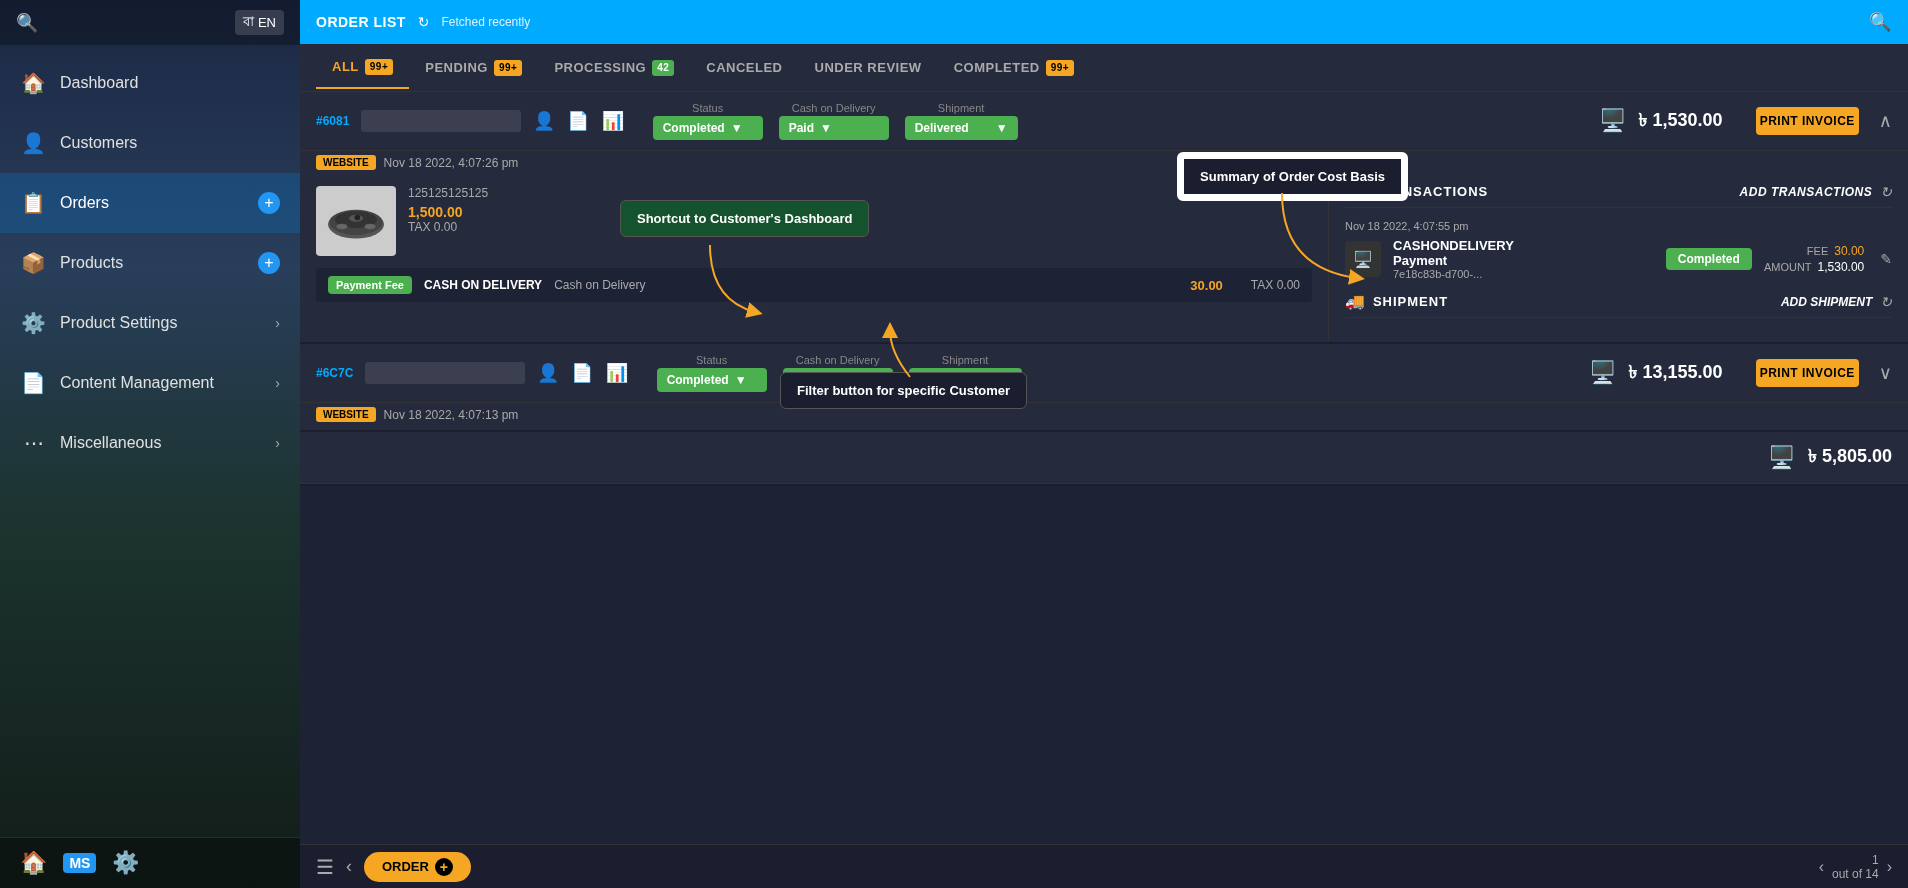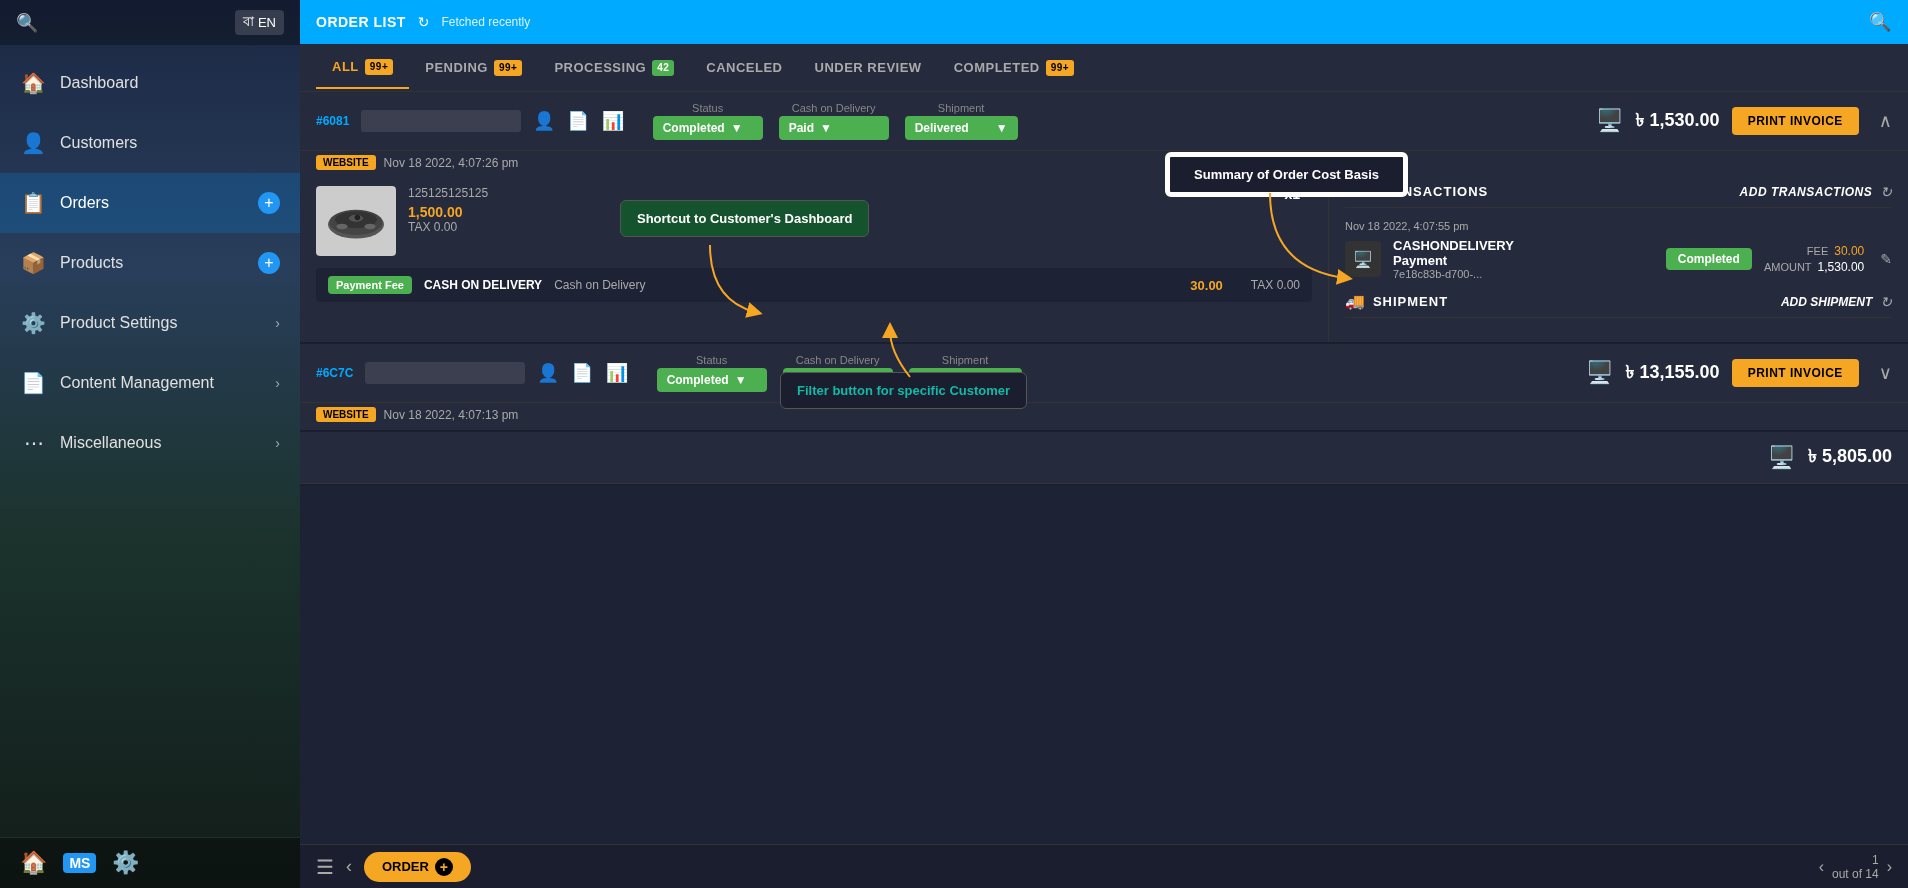--- a/index.html
+++ b/index.html
@@ -110,22 +110,22 @@
     .status-dropdown.paid { background: #4caf50; }
     .status-dropdown.delivered { background: #4caf50; gap: 27px; }
 
     .order-amount {
       font-size: 18px; font-weight: 700; color: #fff; margin-left: auto;
       display: flex; align-items: center; gap: 8px;
     }
 
     .print-invoice-btn {
       background: #f5a623; color: #000; border: none; border-radius: 4px;
-      padding: 7px 16px; font-size: 12px; font-weight: 700; cursor: pointer;
-      text-transform: uppercase; letter-spacing: 0.5px;
+      padding: 7px 4px; font-size: 12px; font-weight: 700; cursor: pointer;
+      text-transform: uppercase; letter-spacing: 0.5px; margin-left: 21px;
     }
     .collapse-btn { font-size: 18px; color: #aaa; cursor: pointer; margin-left: 8px; }
 
     
     .order-body { display: flex; }
     .order-left { flex: 1; padding: 16px; }
     .product-row { display: flex; align-items: flex-start; gap: 12px; margin-bottom: 12px; }
     .product-img { width: 80px; height: 70px; background: #ccc; border-radius: 4px; overflow: hidden; display: flex; align-items: center; justify-content: center; }
     .product-img svg { width: 70px; height: 60px; }
     .product-info { flex: 1; }
@@ -480,34 +480,34 @@
             <marker id="ah1" markerWidth="8" markerHeight="8" refX="4" refY="4" orient="auto">
               <path d="M0,0 L8,4 L0,8 Z" fill="#f5a623"></path>
             </marker>
           </defs>
         <path d="M10,5 Q10,60 55,72" stroke="#f5a623" stroke-width="2" fill="none" marker-end="url(#ah1)"></path>
       </svg>
     </div>
 
     <div style="position:absolute; top:60px; right:500px; z-index:200; pointer-events:none;">
       
-      <div style="background:#1a1e2e; border:5px solid #ffffff; border-radius:6px; padding:10px 24px; font-size:13px; font-weight:700; color:#fff; white-space:nowrap; display:inline-block;">Summary of Order Cost Basis</div>
+      <div style="background:#1a1e2e; border:7px solid #ffffff; border-radius:6px; padding:10px 16px; font-size:13px; font-weight:700; color:#fff; white-space:nowrap; display:inline-block;">Summary of Order Cost Basis</div>
       <svg width="100" height="100" style="position:absolute; top:36px; left:100px;" viewBox="0 0 100 100">
         <defs>
             <marker id="ah2" markerWidth="8" markerHeight="8" refX="4" refY="4" orient="auto">
               <path d="M0,0 L8,4 L0,8 Z" fill="#f5a623"></path>
             </marker>
           </defs>
         <path d="M5,5 Q5,80 80,90" stroke="#f5a623" stroke-width="2" fill="none" marker-end="url(#ah2)"></path>
       </svg>
     </div>
 
     <div style="position:absolute; top:280px; left:480px; z-index:200; pointer-events:none;">
       
-      <div style="background:#1a1e2e; border:1px solid #555; border-radius:6px; padding:10px 16px; font-size:13px; font-weight:700; color:#14b8a6; white-space:nowrap; display:inline-block;">Filter button for specific Customer</div>
+      <div style="background:#1a1e2e; border:1px solid #555; border-radius:6px; padding:10px 16px; font-size:13px; font-weight:700; color:#ffffff; white-space:nowrap; display:inline-block;">Filter button for specific Customer</div>
       <svg width="60" height="60" style="position:absolute; top:-50px; left:100px;" viewBox="0 0 60 60">
         <defs>
             <marker id="ah3" markerWidth="8" markerHeight="8" refX="4" refY="4" orient="auto">
               <path d="M0,0 L8,4 L0,8 Z" fill="#f5a623"></path>
             </marker>
           </defs>
         <path d="M30,55 Q10,30 10,8" stroke="#f5a623" stroke-width="2" fill="none" marker-end="url(#ah3)"></path>
       </svg>
     </div>
 

